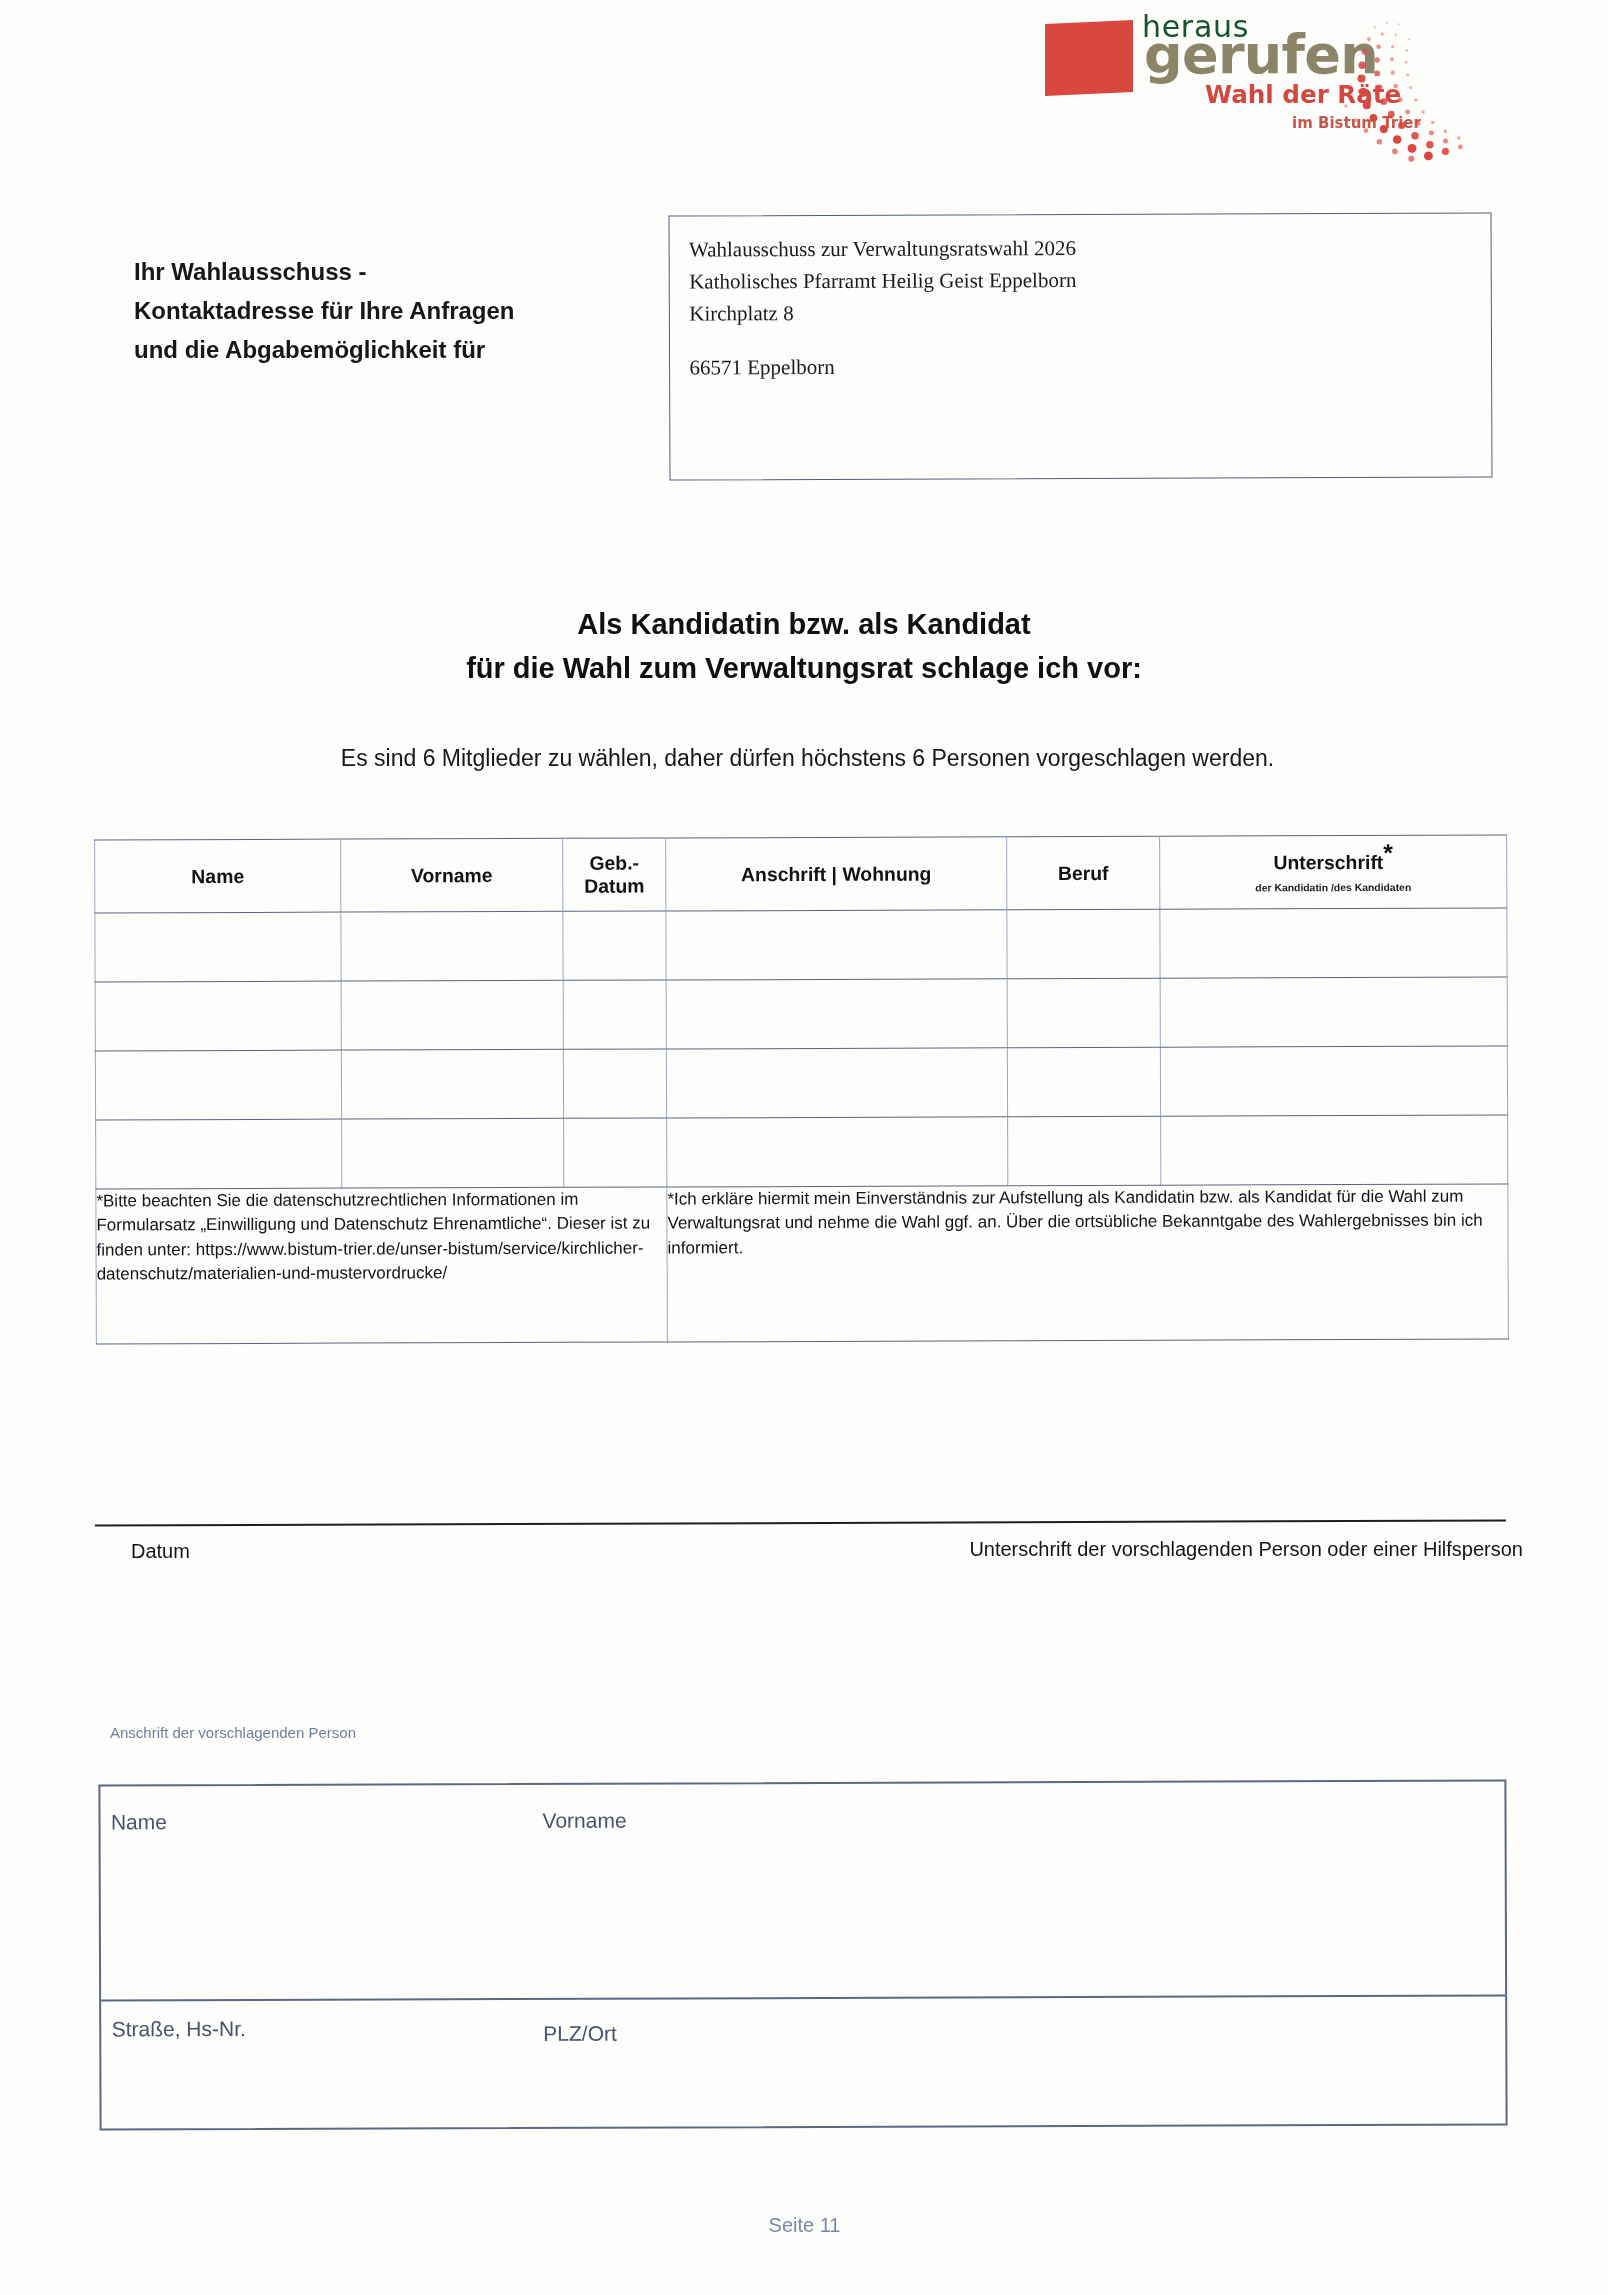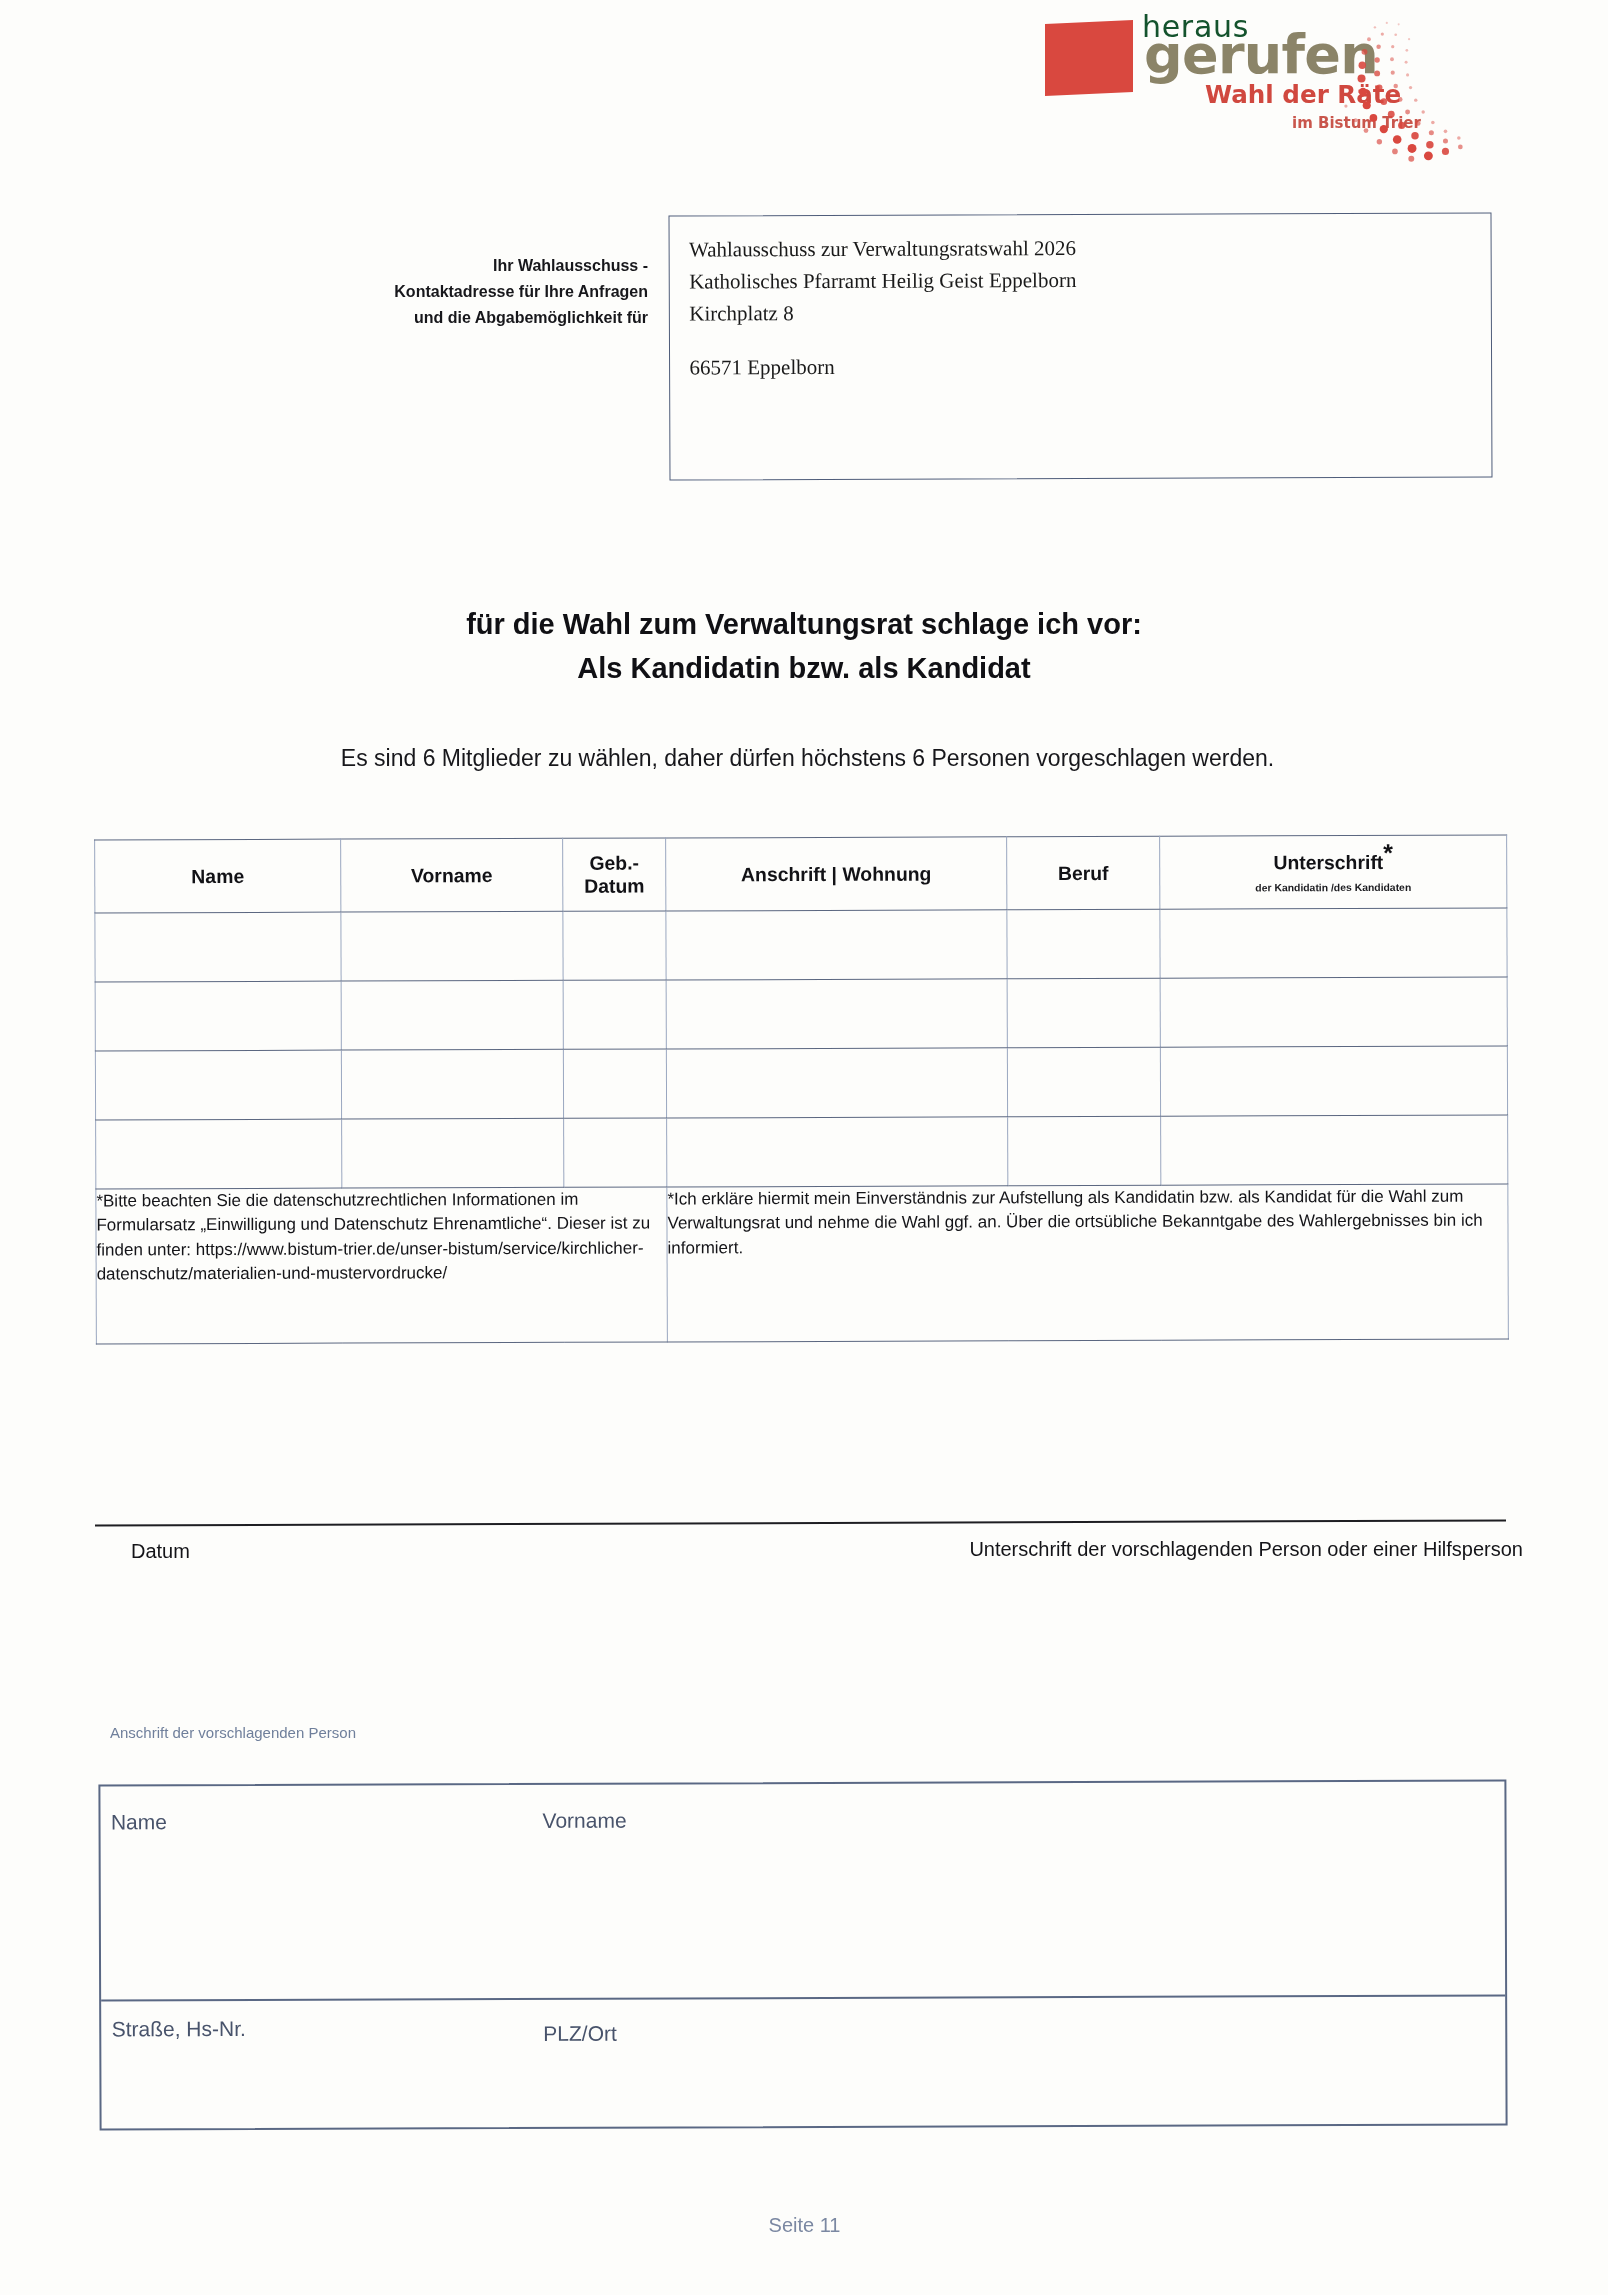--- a/index.html
+++ b/index.html
@@ -88,22 +88,22 @@
     width: 179px;
     height: 156px;
   }
 
   
   .contact-label {
     position: absolute;
     left: 134px;
     top: 253px;
     width: 514px;
-    text-align: right;
-    font-size: 16px;
+    text-align: left;
+    font-size: 24px;
     font-weight: bold;
     line-height: 1.62;
     color: #17171b;
   }
   .address-box {
     position: absolute;
     left: 669px;
     top: 214px;
     width: 823px;
     height: 265px;
@@ -346,22 +346,22 @@
     <div class="address-text">
       <div>Wahlausschuss zur Verwaltungsratswahl 2026</div>
       <div>Katholisches Pfarramt Heilig Geist Eppelborn</div>
       <div>Kirchplatz 8</div>
       <span class="gap"></span>
       <div>66571 Eppelborn</div>
     </div>
   </div>
 
   <div class="main-heading">
+    <div>Als Kandidatin bzw. als Kandidat</div>
     <div>für die Wahl zum Verwaltungsrat schlage ich vor:</div>
-    <div>Als Kandidatin bzw. als Kandidat</div>
   </div>
   <div class="sub-note">Es sind 6 Mitglieder zu wählen, daher dürfen höchstens 6 Personen vorgeschlagen werden.</div>
 
   <table class="cand-table">
     <colgroup>
       <col style="width:246px">
       <col style="width:222px">
       <col style="width:103px">
       <col style="width:341px">
       <col style="width:153px">

